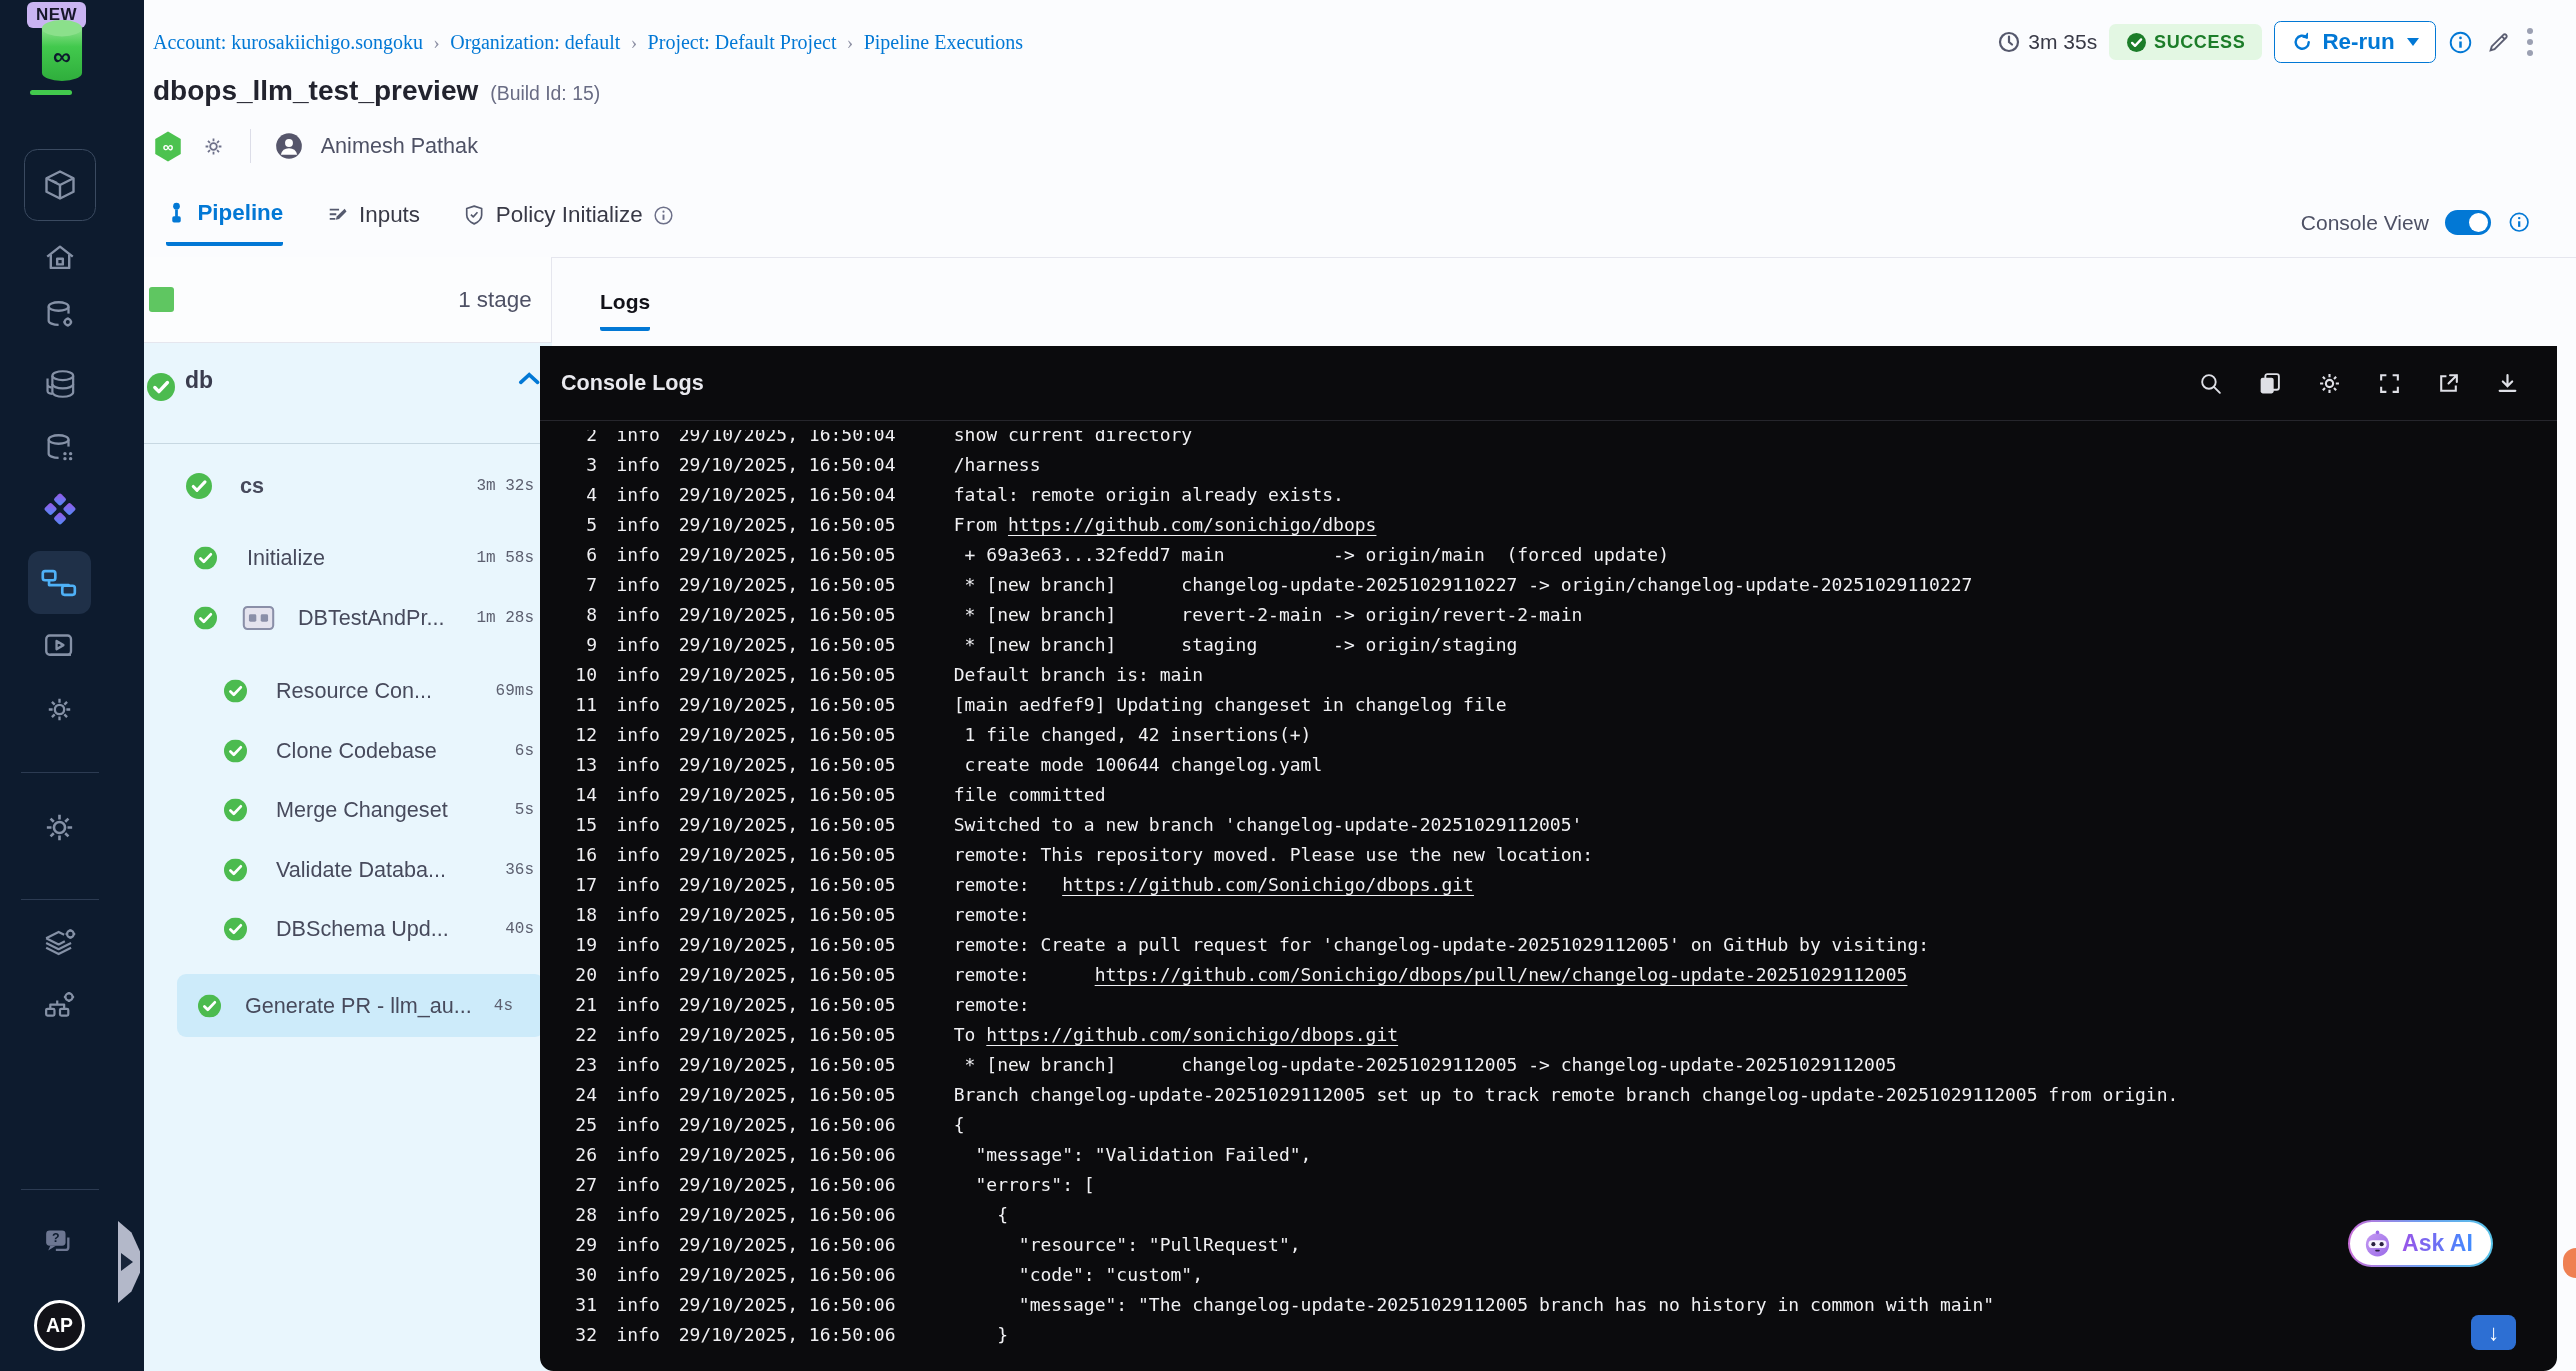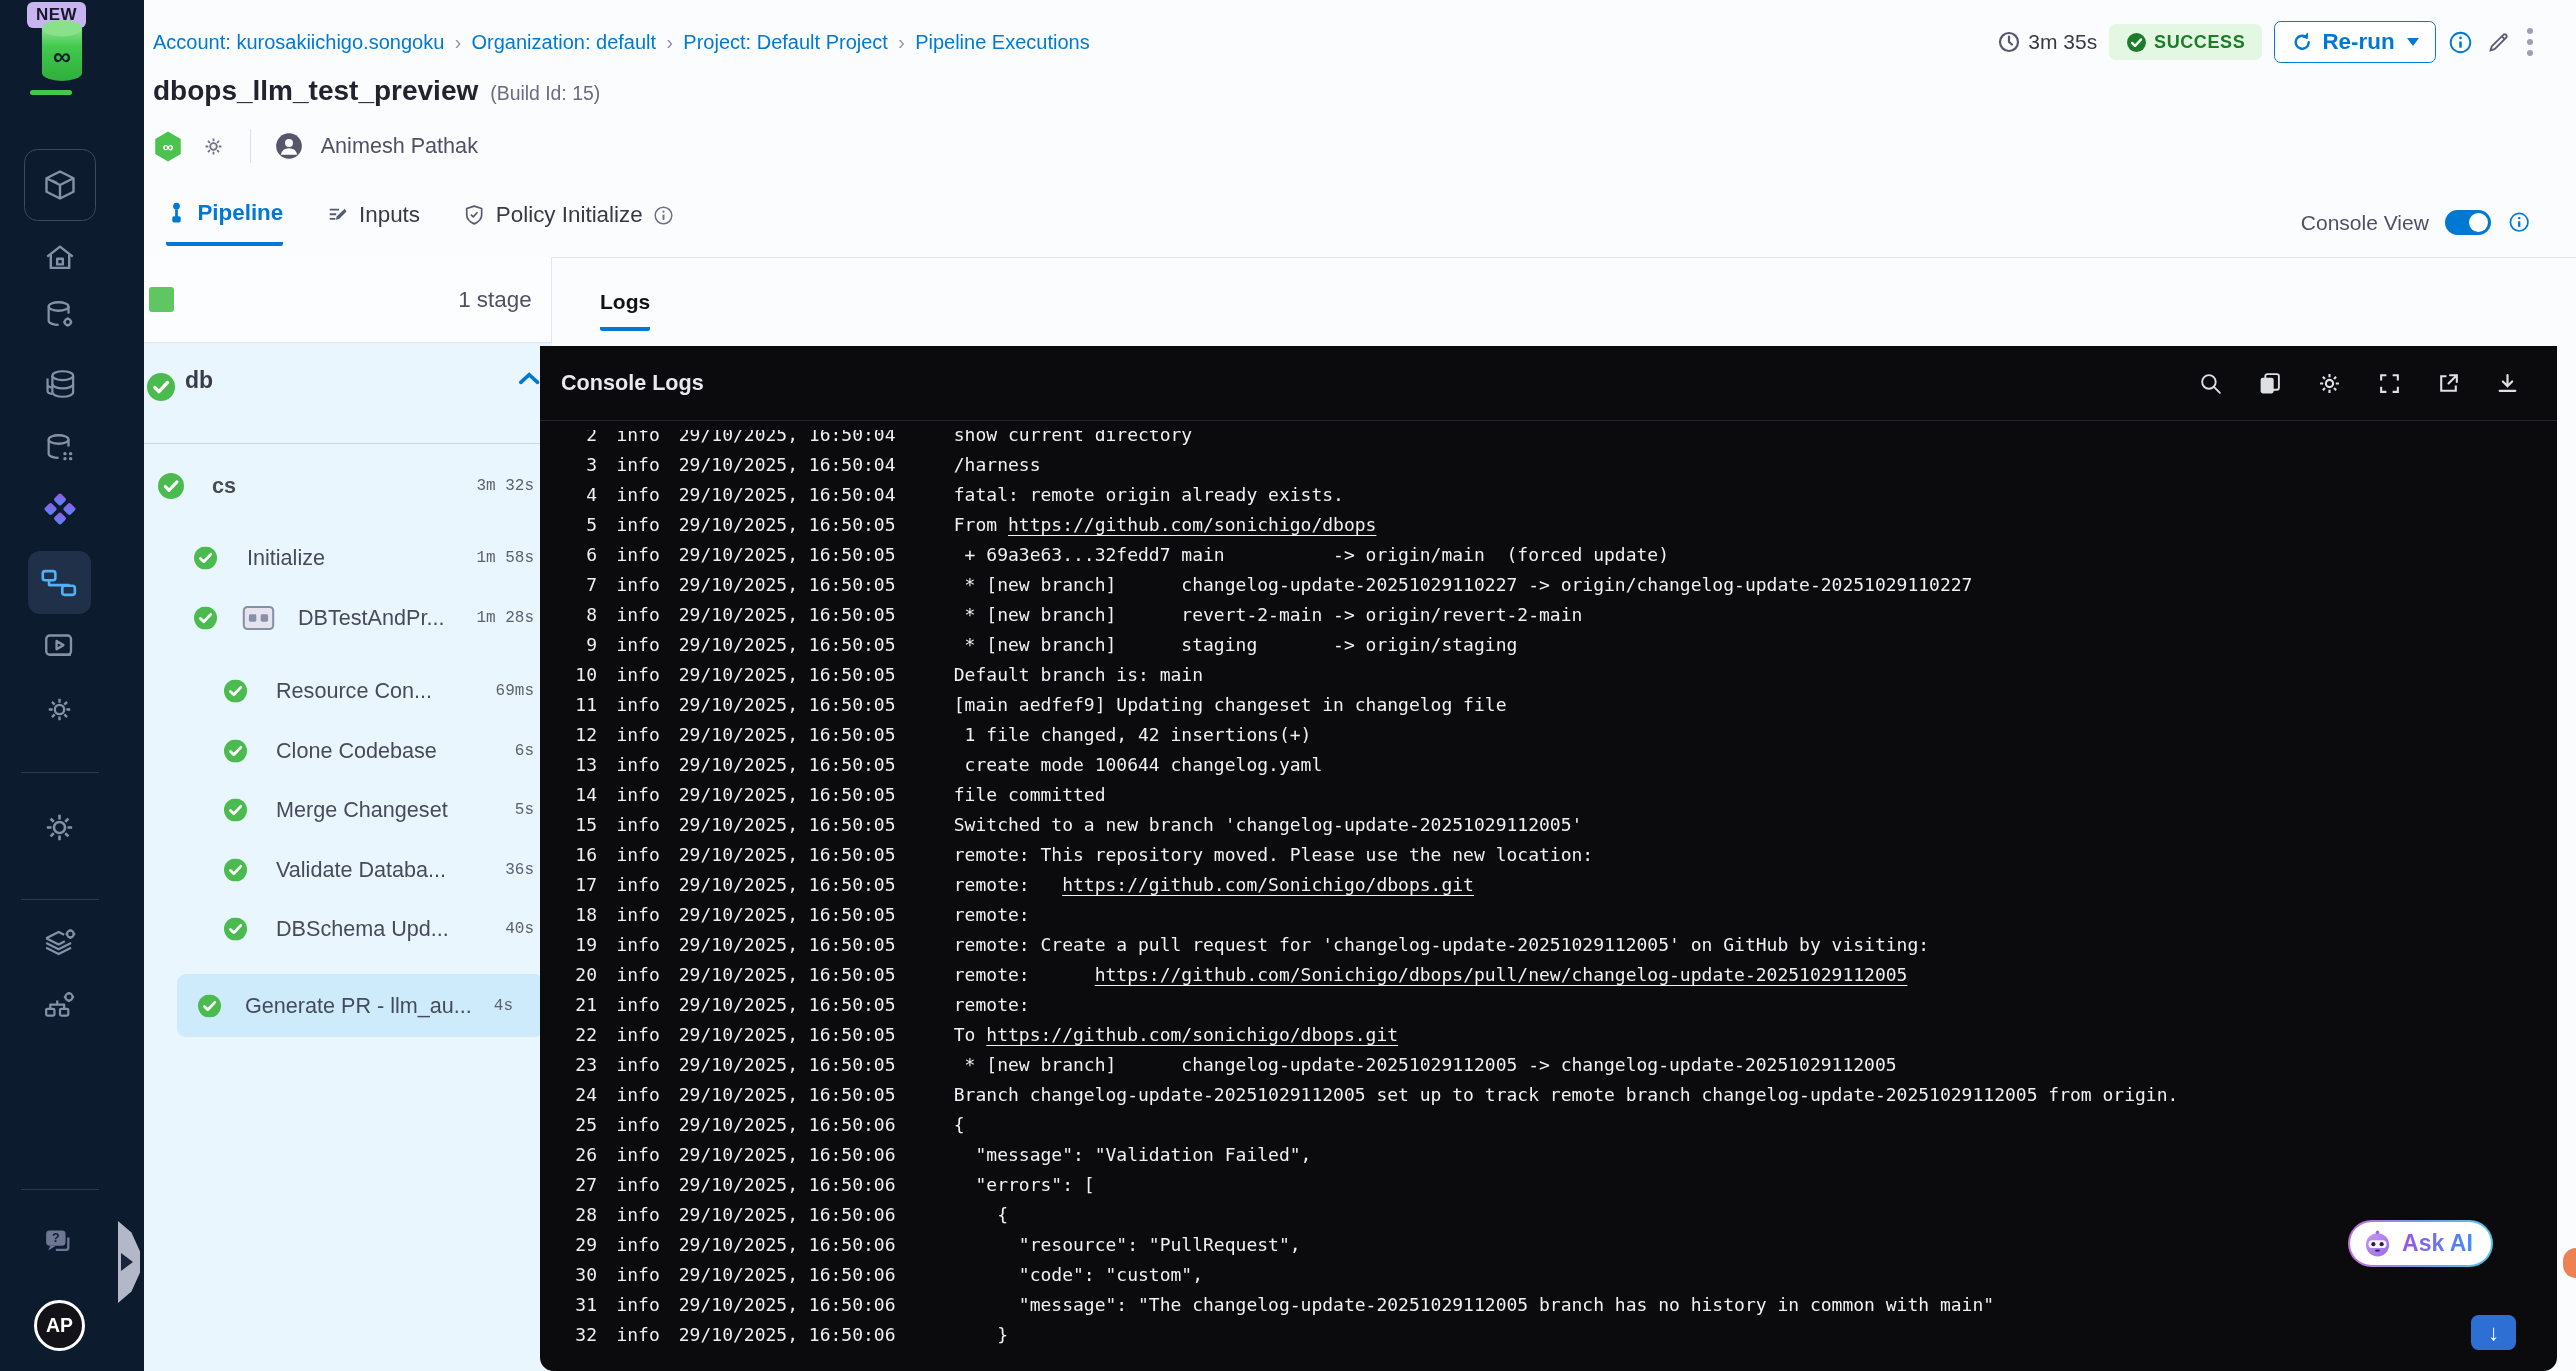--- a/index.html
+++ b/index.html
@@ -14,21 +14,21 @@
   .logo-underline { position:absolute; left:30px; top:90px; width:42px; height:5.2px; border-radius:3px; background:#42c94d; }
   .module-box { position:absolute; left:24px; top:149px; width:72px; height:72px; border:1.5px solid #3a4a60; border-radius:13.4px; display:flex; align-items:center; justify-content:center; }
   .sb-icon { position:absolute; left:0; width:119px; display:flex; justify-content:center; align-items:center; color:#8591a6; }
   .sb-active { position:absolute; left:28px; top:551px; width:63px; height:63px; background:#1f3048; border-radius:12px; display:flex; align-items:center; justify-content:center; }
   .sb-divider { position:absolute; left:21px; width:78px; height:0.7px; background:#2c3b52; }
   .sb-avatar { position:absolute; left:34px; top:1300px; width:51px; height:51px; border-radius:50%; background:#121218; border:3px solid #ffffff; color:#fff; font-size:19.4px; font-weight:700; display:flex; align-items:center; justify-content:center; }
   .collapse-handle { position:absolute; left:118px; top:1221px; width:22.4px; height:82px; background:#b3b8c9; clip-path:polygon(0 0,60% 14%,100% 38%,100% 62%,60% 86%,0 100%); display:flex; align-items:center; z-index:6;}
   .collapse-handle span{ width:0;height:0;border-top:9px solid transparent;border-bottom:9px solid transparent;border-left:12.7px solid #18253a; margin-left:3px;}
 
   
-  .breadcrumbs { position:absolute; left:153px; top:31px; display:flex; gap:10.4px; align-items:flex-start; font-size:20px; }
+  .breadcrumbs { position:absolute; left:153px; top:31px; display:flex; gap:10.4px; align-items:flex-end; font-size:20px;font-family:Liberation Serif, serif; }
   .crumb { color:#0278d5; cursor:pointer; }
   .crumb-sep { color:#8f92a6; font-size:19.4px; }
   .header-right { position:absolute; right:40px; top:18px; height:48px; display:flex; align-items:center; gap:12px; }
   .duration { display:flex; align-items:center; gap:7.5px; font-size:21px; color:#383946; }
   .status-badge { display:flex; align-items:center; gap:7.5px; background:#e3f7e3; border-radius:6.7px; padding:7.5px 16.4px; }
   .status-badge b { color:#1c7d29; font-size:18px; letter-spacing:0.6px; }
   .rerun-btn { display:flex; align-items:center; gap:9px; border:1.9px solid #0278d5; border-radius:6.7px; padding:6.7px 16.4px; color:#0278d5; font-size:22.4px; font-weight:600; background:#fff; cursor:pointer;}
   .caret-down { width:0; height:0; border-left:6.7px solid transparent; border-right:6.7px solid transparent; border-top:8.2px solid #0278d5; margin-left:3px;}
   .kebab { display:flex; flex-direction:column; gap:5.2px; padding:3px; }
   .kebab i { width:6px; height:6px; border-radius:50%; background:#9ba0b2; }
@@ -364,21 +364,21 @@
           </svg>
         </span>
       <span class="db-label">db</span>
       <span class="db-chevron">
           <svg width="22.4" height="16.4" viewBox="0 0 16 10" fill="none" stroke="#0278d5" stroke-width="2.6" stroke-linecap="round">
             <path d="M2 8 L8 2.5 L14 8"></path>
           </svg>
         </span>
     </div>
     <div class="tree-divider"></div>
-    <div class="step-row" style="top:114px;">
+    <div class="step-row" style="top:114px;margin-left:28px;">
       <span class="step-chk" style="left:39px;">
           <svg width="26" height="26" viewBox="0 0 20 20">
             <circle cx="10" cy="10" r="10" fill="#4cbb4f"></circle>
             <path d="M5.6 10.4 l2.9 2.9 L14.6 6.8" stroke="#fff" stroke-width="2.4" fill="none" stroke-linecap="round" stroke-linejoin="round"></path>
           </svg>
         </span>
       <span class="step-name" style="left:93px;font-weight:600;">cs</span>
       <span class="step-dur" style="right:18px;">3m 32s</span>
     </div>
     <div id="steps-layer">

